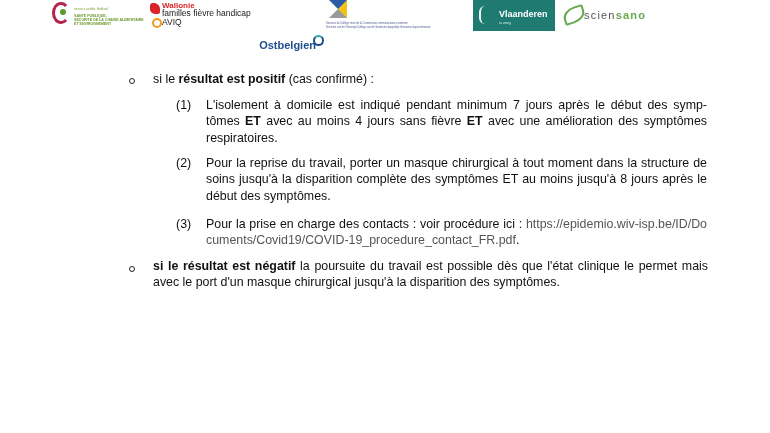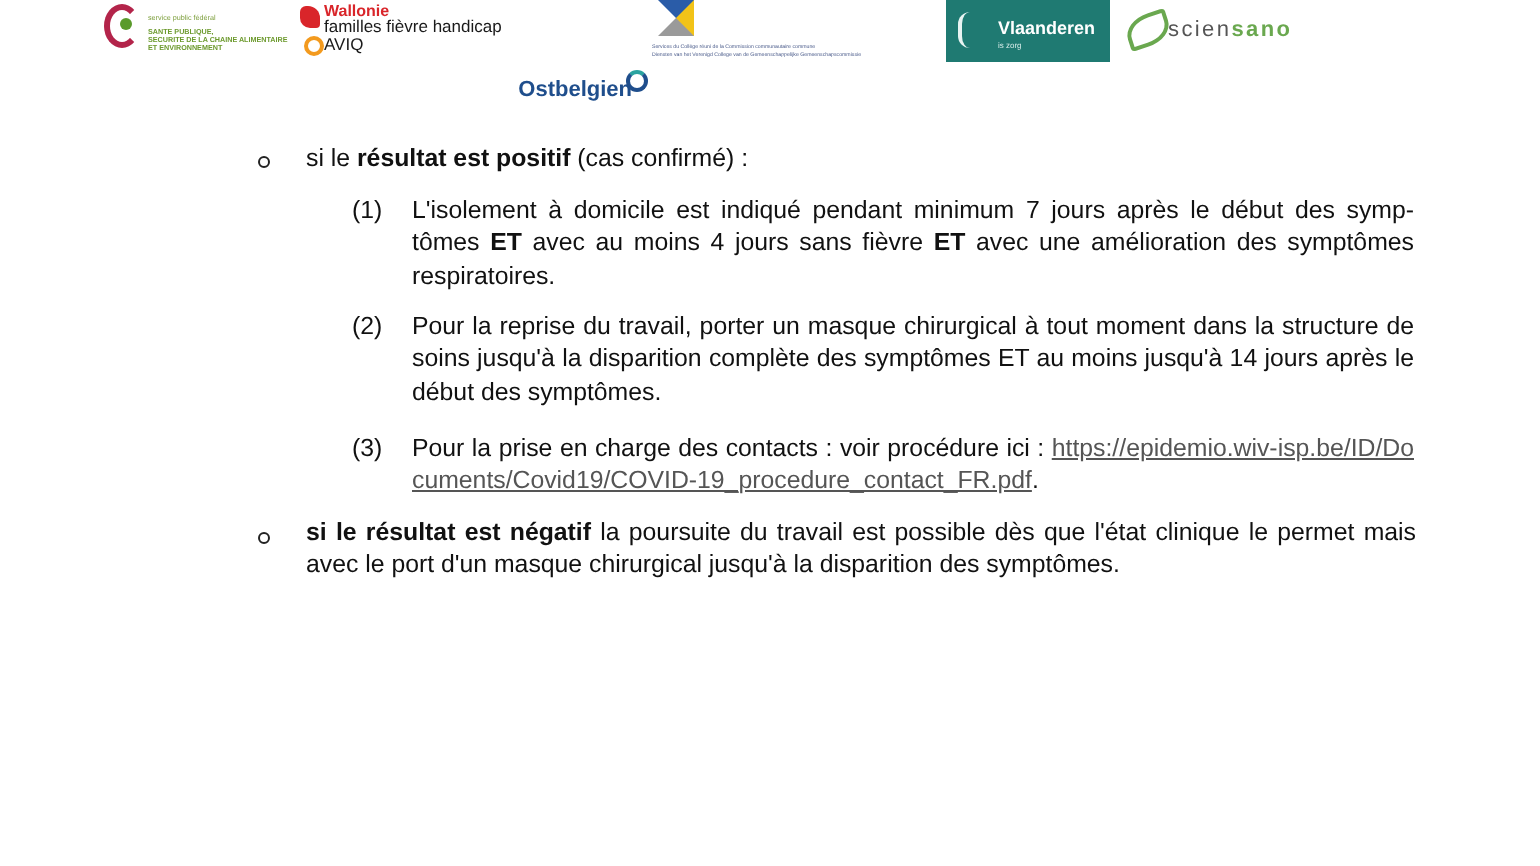--- a/index.html
+++ b/index.html
@@ -124,25 +124,25 @@
   <div class="para" style="left:153px; top:71px; width:560px;">
     <span>si le </span><b>résultat est positif</b><span> (cas confirmé) :</span>
   </div>
 
   <div class="num" style="left:176px; top:97px;">(1)</div>
   <div class="para" style="left:206px; top:97px; width:501px;">
     <span>L'isolement à domicile est indiqué pendant minimum 7 jours après le début des symp-tômes </span><b>ET</b><span> avec au moins 4 jours sans fièvre </span><b>ET</b><span> avec une amélioration des symptômes respiratoires.</span>
   </div>
 
   <div class="num" style="left:176px; top:155px;">(2)</div>
-  <div class="para" style="left:206px; top:155px; width:501px;">Pour la reprise du travail, porter un masque chirurgical à tout moment dans la structure de soins jusqu'à la disparition complète des symptômes ET au moins jusqu'à 14 jours après le début des symptômes.</div>
+  <div class="para" style="left:206px; top:155px; width:501px;">Pour la reprise du travail, porter un masque chirurgical à tout moment dans la structure de soins jusqu'à la disparition complète des symptômes ET au moins jusqu'à 8 jours après le début des symptômes.</div>
 
   <div class="num" style="left:176px; top:216px;">(3)</div>
   <div class="para" style="left:206px; top:216px; width:501px;">
-    <span>Pour la prise en charge des contacts : voir procédure ici : </span><span class="link" style="word-break: break-all; text-decoration: underline;">https://epidemio.wiv-isp.be/ID/Documents/Covid19/COVID-19_procedure_contact_FR.pdf</span><span>.</span>
+    <span>Pour la prise en charge des contacts : voir procédure ici : </span><span class="link" style="word-break: break-all;">https://epidemio.wiv-isp.be/ID/Documents/Covid19/COVID-19_procedure_contact_FR.pdf</span><span>.</span>
   </div>
 
   <div class="bullet" style="left:129px; top:261px;">
       <span class="circle"></span>
     </div>
   <div class="para" style="left:153px; top:258px; width:555px;">
     <b>si le résultat est négatif</b><span> la poursuite du travail est possible dès que l'état clinique le permet mais avec le port d'un masque chirurgical jusqu'à la disparition des symptômes.</span>
   </div>
 </div>
 

